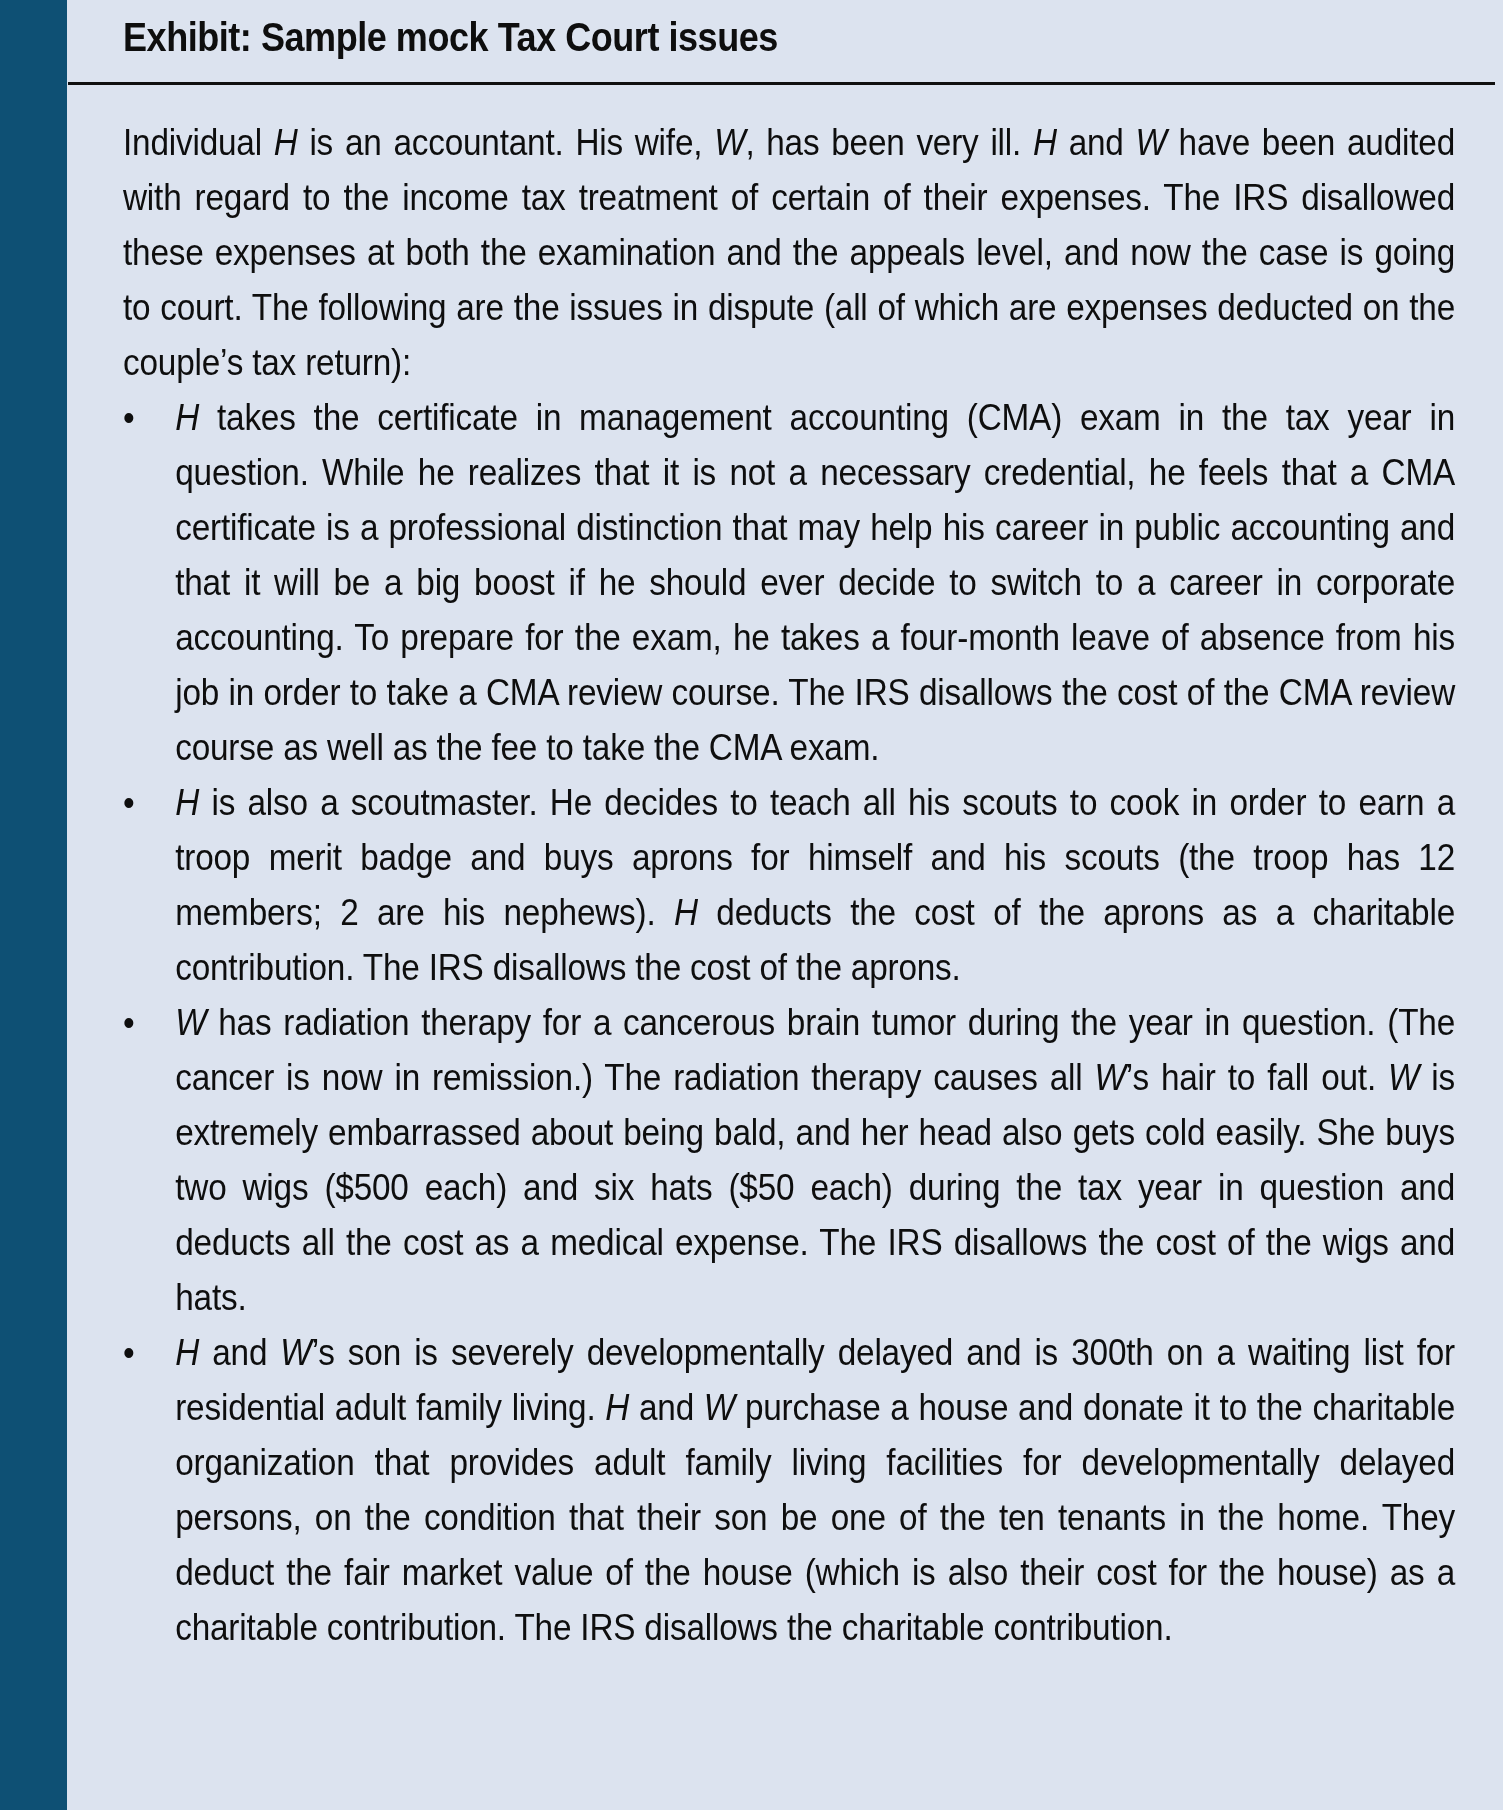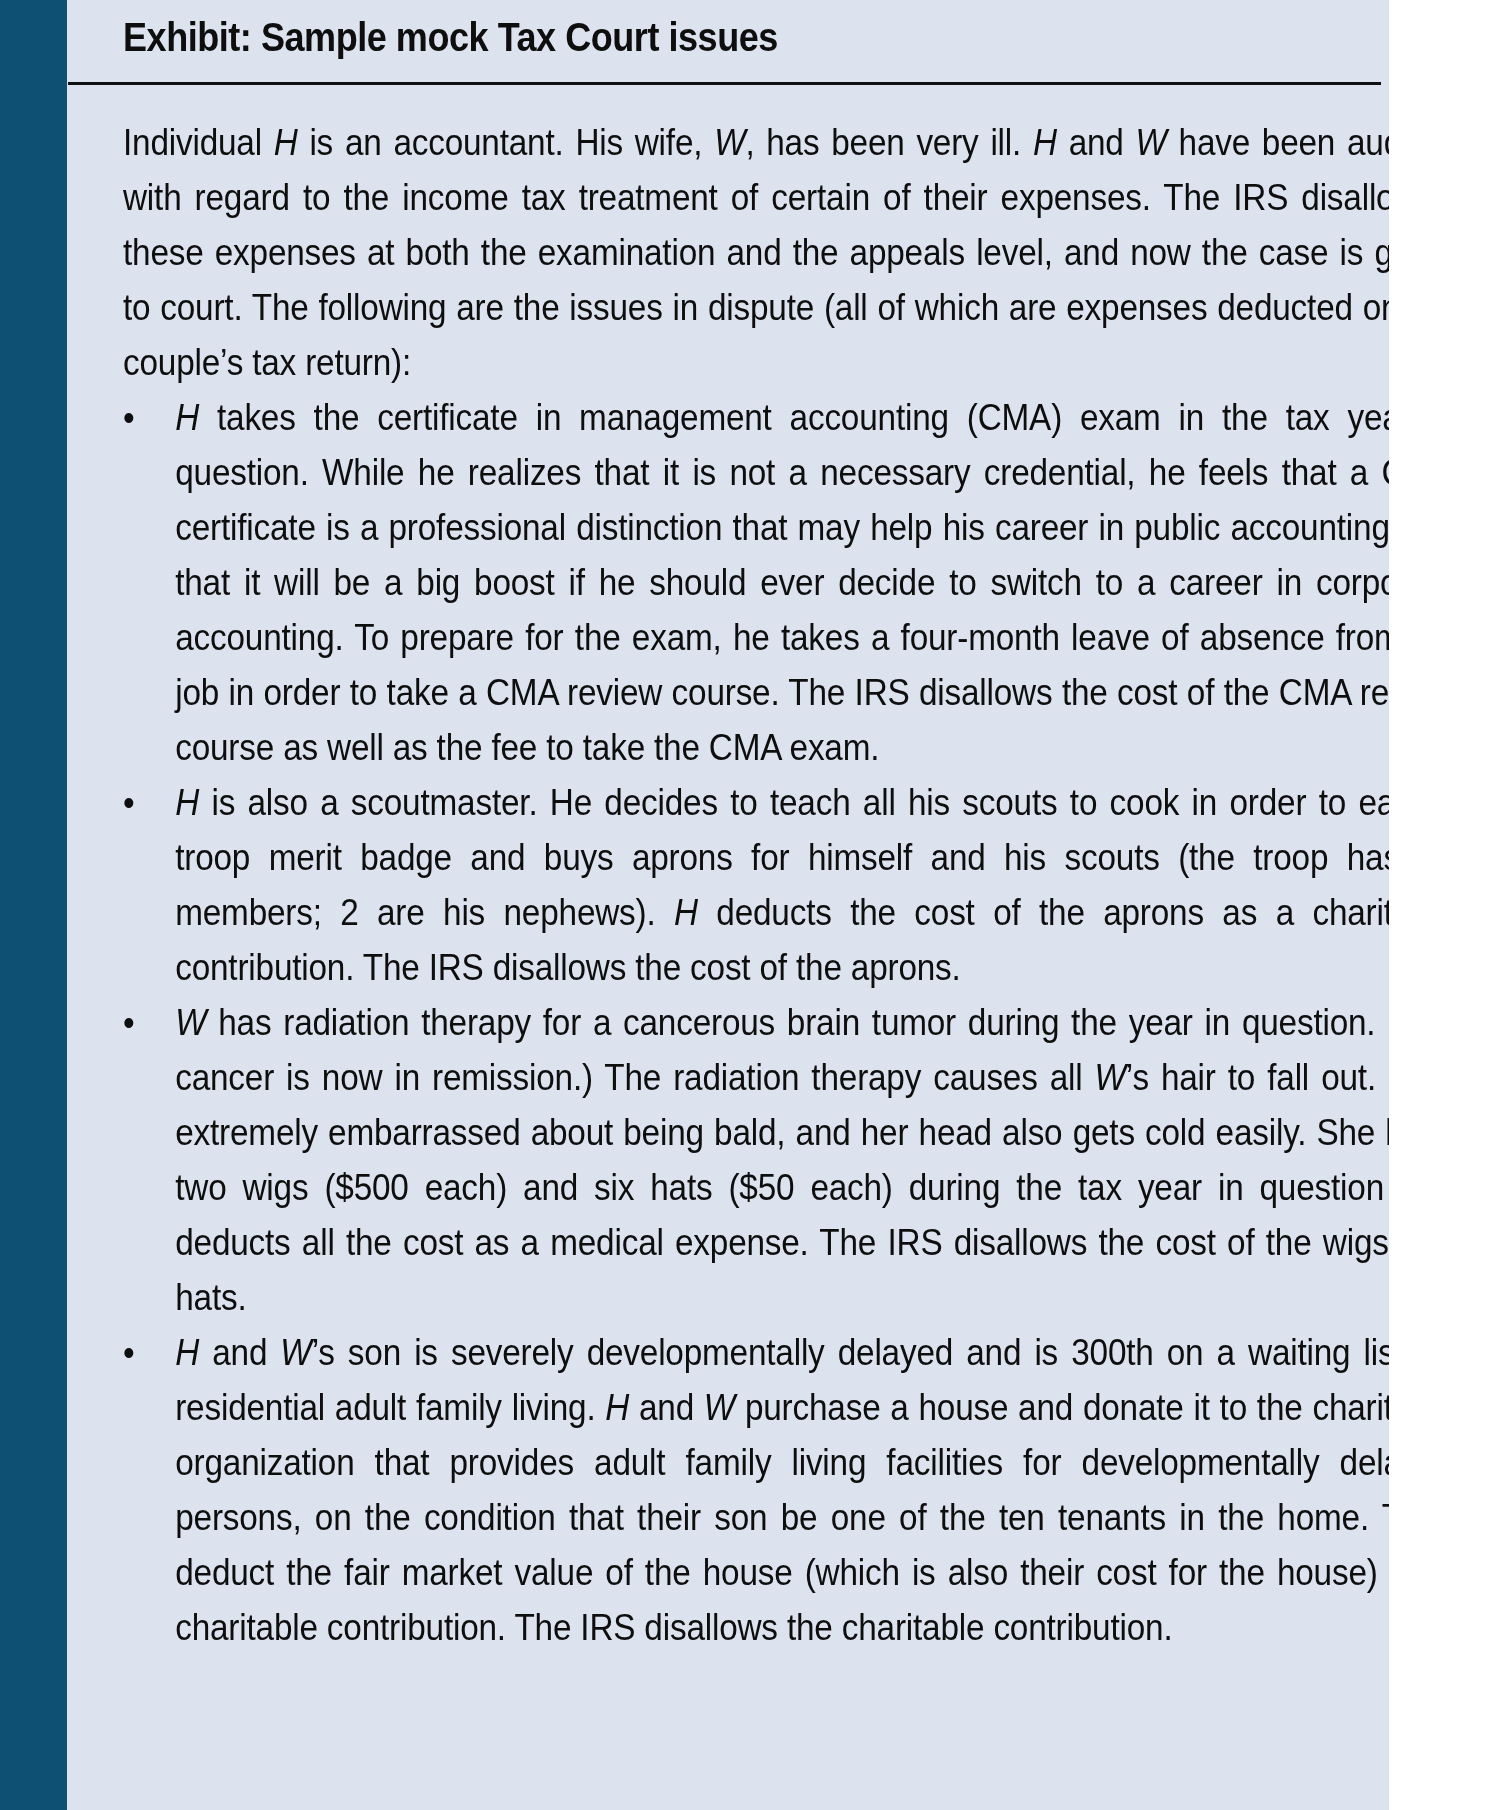--- a/index.html
+++ b/index.html
@@ -1,20 +1,20 @@
 <!DOCTYPE html>
 <html style="--bg: #dce3ef; --bar: #0e5074; --rule: #101010; --text: #0e0e0e;"><head>
 <meta charset="utf-8">
 <style>
   * { box-sizing: border-box; }
   html, body { margin: 0; padding: 0; background: #ffffff; }
 
   .page {
     position: relative;
-    width: 1389px;
+    width: 1503px;
     height: 1810px;
     background: var(--bg, #dce3ef);
     overflow: hidden;
     font-family: "Liberation Sans", "DejaVu Sans", sans-serif;
     color: var(--text, #0e0e0e);
   }
 
   .accent-bar {
     position: absolute;
     left: 0; top: 0;

